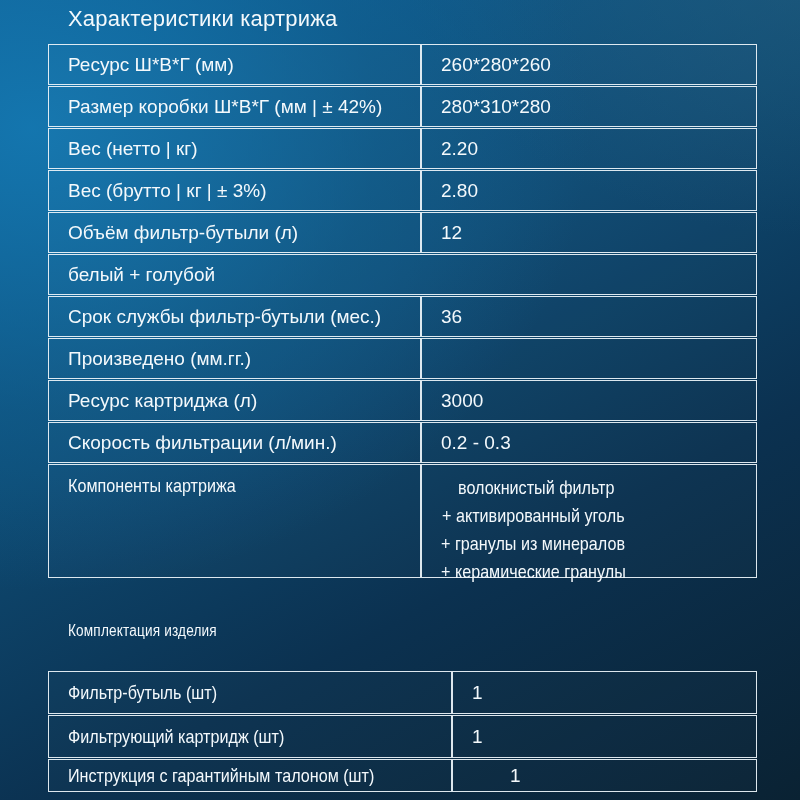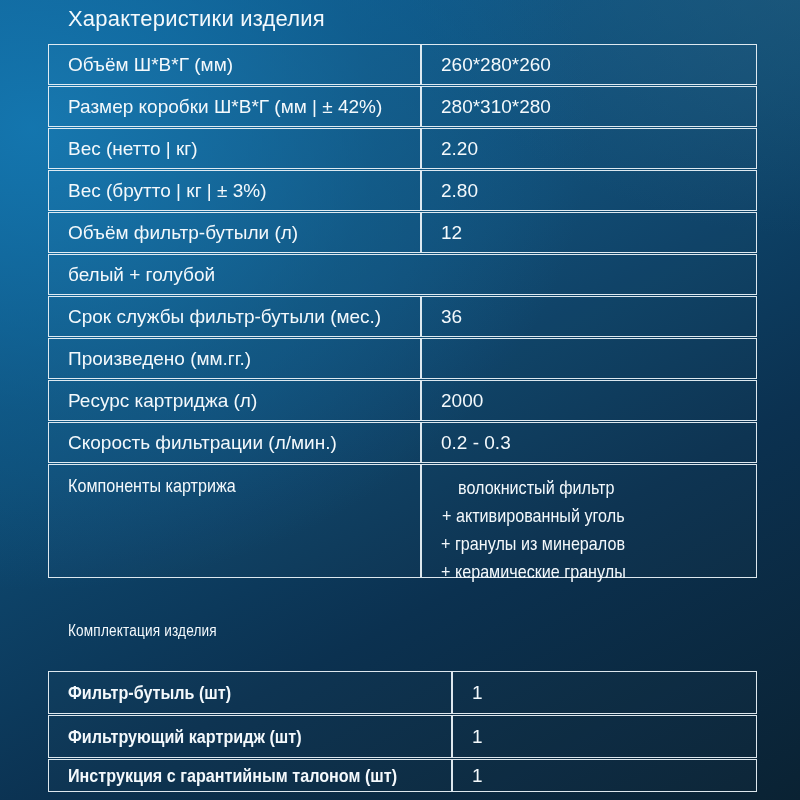--- a/index.html
+++ b/index.html
@@ -38,49 +38,49 @@
   .cell {
     display: flex;
     align-items: center;
     padding-left: 19px;
     font-size: 19px;
     line-height: 24px;
     white-space: nowrap;
   }
   .cell.label { border-right: 2px solid rgba(233,241,247,0.95); }
   .specs .cell.label { width: 373px; box-sizing: border-box; }
-  .pkg   .cell.label { width: 404px; box-sizing: border-box; font-weight: bold; }
+  .pkg   .cell.label { width: 404px; box-sizing: border-box; }
   .cell.value { flex: 1; }
   .specs .row { height: 39px; }
   .specs .row.tall { height: 112px; text-align: center; }
   .specs .row.tall .cell { align-items: flex-start; padding-top: 9px; }
   .specs .row.tall .value-lines div { line-height: 28px; }
   .pkg .row   { height: 40px; }
   .pkg .row.r0, .pkg .row.r1 { height: 41px; }
-  .pkg .row.r2 { height: 31px; }
+  .pkg .row.r2 { height: 31px; gap: 38px; }
   .cond {
     display: inline-block;
     transform: scaleX(0.85);
     transform-origin: 0 50%;
     white-space: nowrap;
   }
   .value-lines { display: block; }
 </style>
 </head>
 <body>
 
 <div class="page">
 
-  <div class="section-title" style="top:6px;">Характеристики изделия</div>
+  <div class="section-title" style="top:6px;">Характеристики картрижа</div>
 
   <div class="tbl specs" style="top:44px;">
 
     <div class="row">
       <div class="cell label">
-          <span>Объём Ш*В*Г (мм)</span>
+          <span>Ресурс Ш*В*Г (мм)</span>
         </div>
       <div class="cell value">
           <span>260*280*260</span>
         </div>
     </div>
 
     <div class="row">
       <div class="cell label">
           <span>Размер коробки Ш*В*Г (мм | ± 42%)</span>
         </div>
@@ -138,21 +138,21 @@
       <div class="cell value">
           <span></span>
         </div>
     </div>
 
     <div class="row">
       <div class="cell label">
           <span>Ресурс картриджа (л)</span>
         </div>
       <div class="cell value">
-          <span>2000</span>
+          <span>3000</span>
         </div>
     </div>
 
     <div class="row">
       <div class="cell label">
           <span>Скорость фильтрации (л/мин.)</span>
         </div>
       <div class="cell value">
           <span>0.2 - 0.3</span>
         </div>

